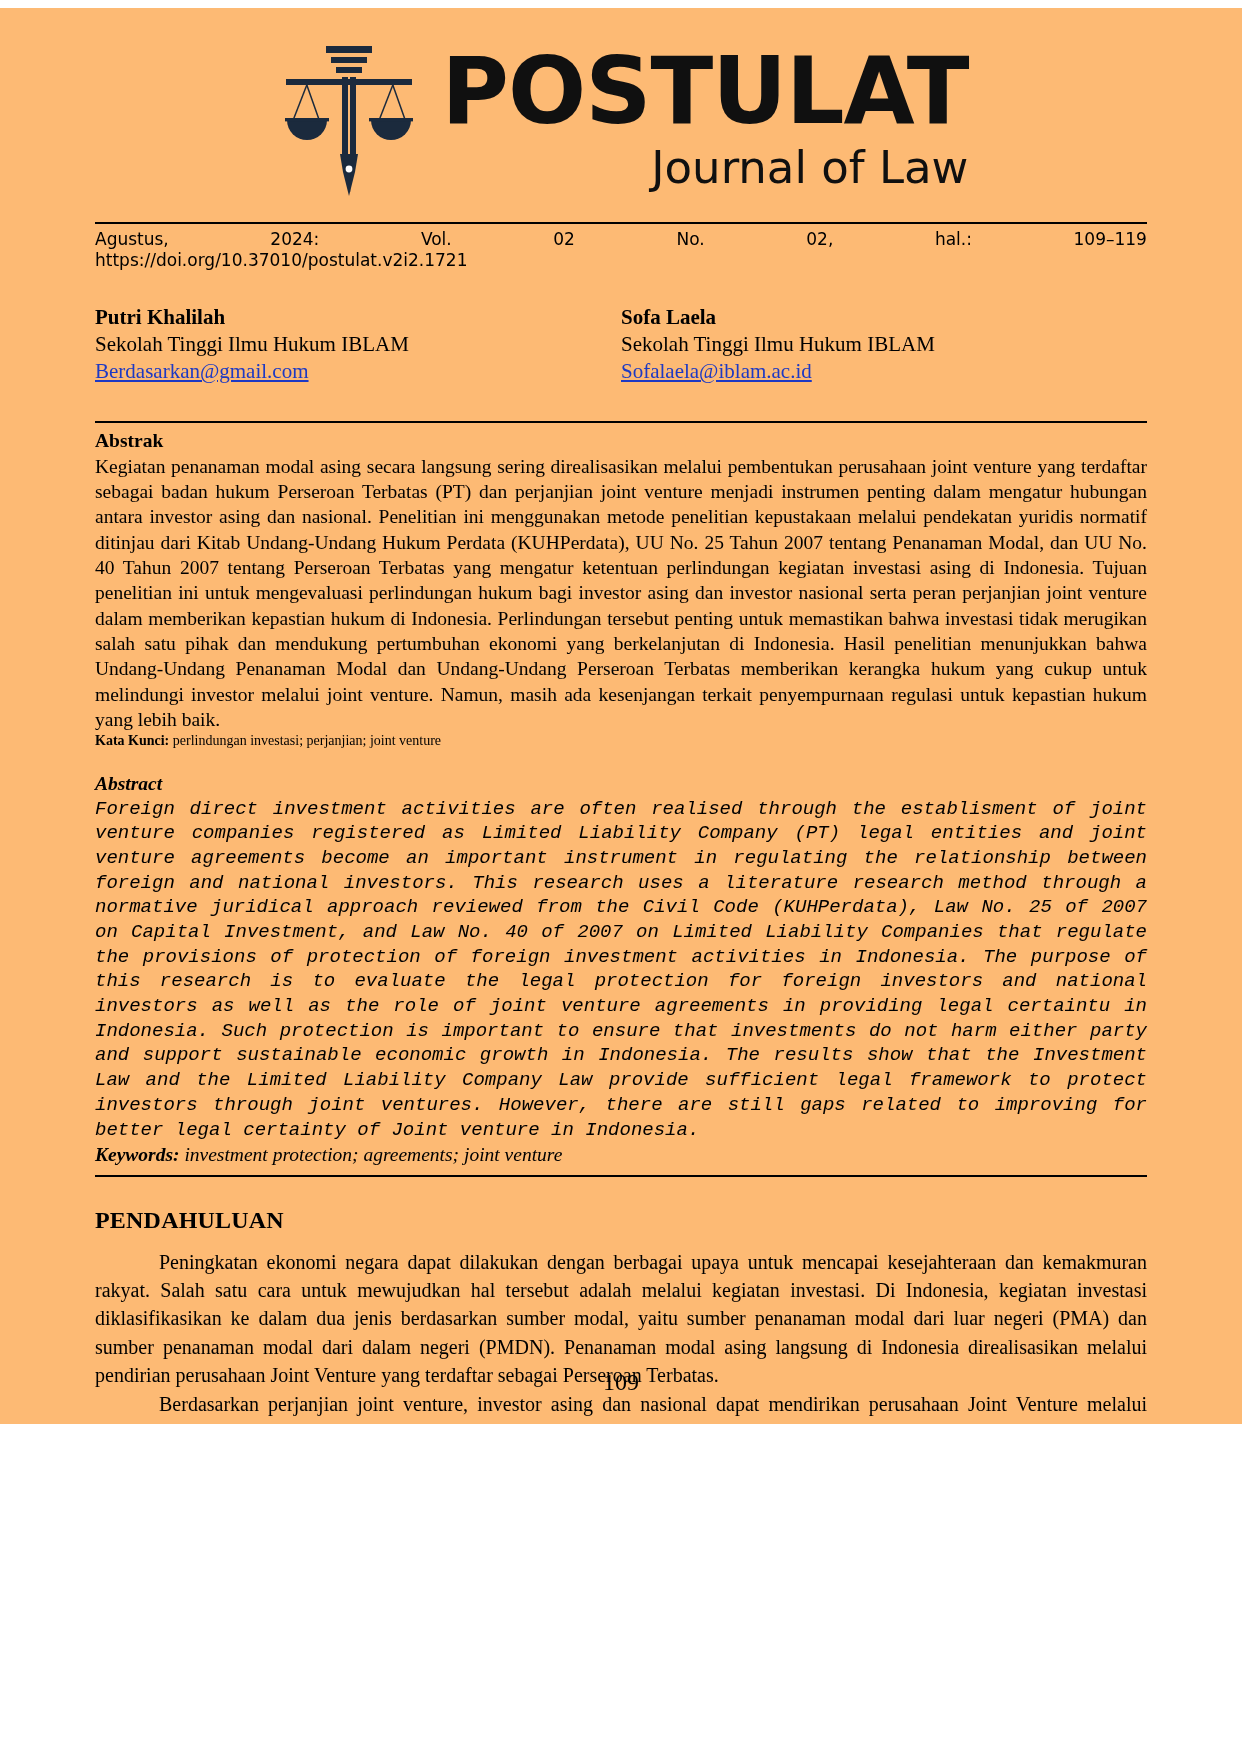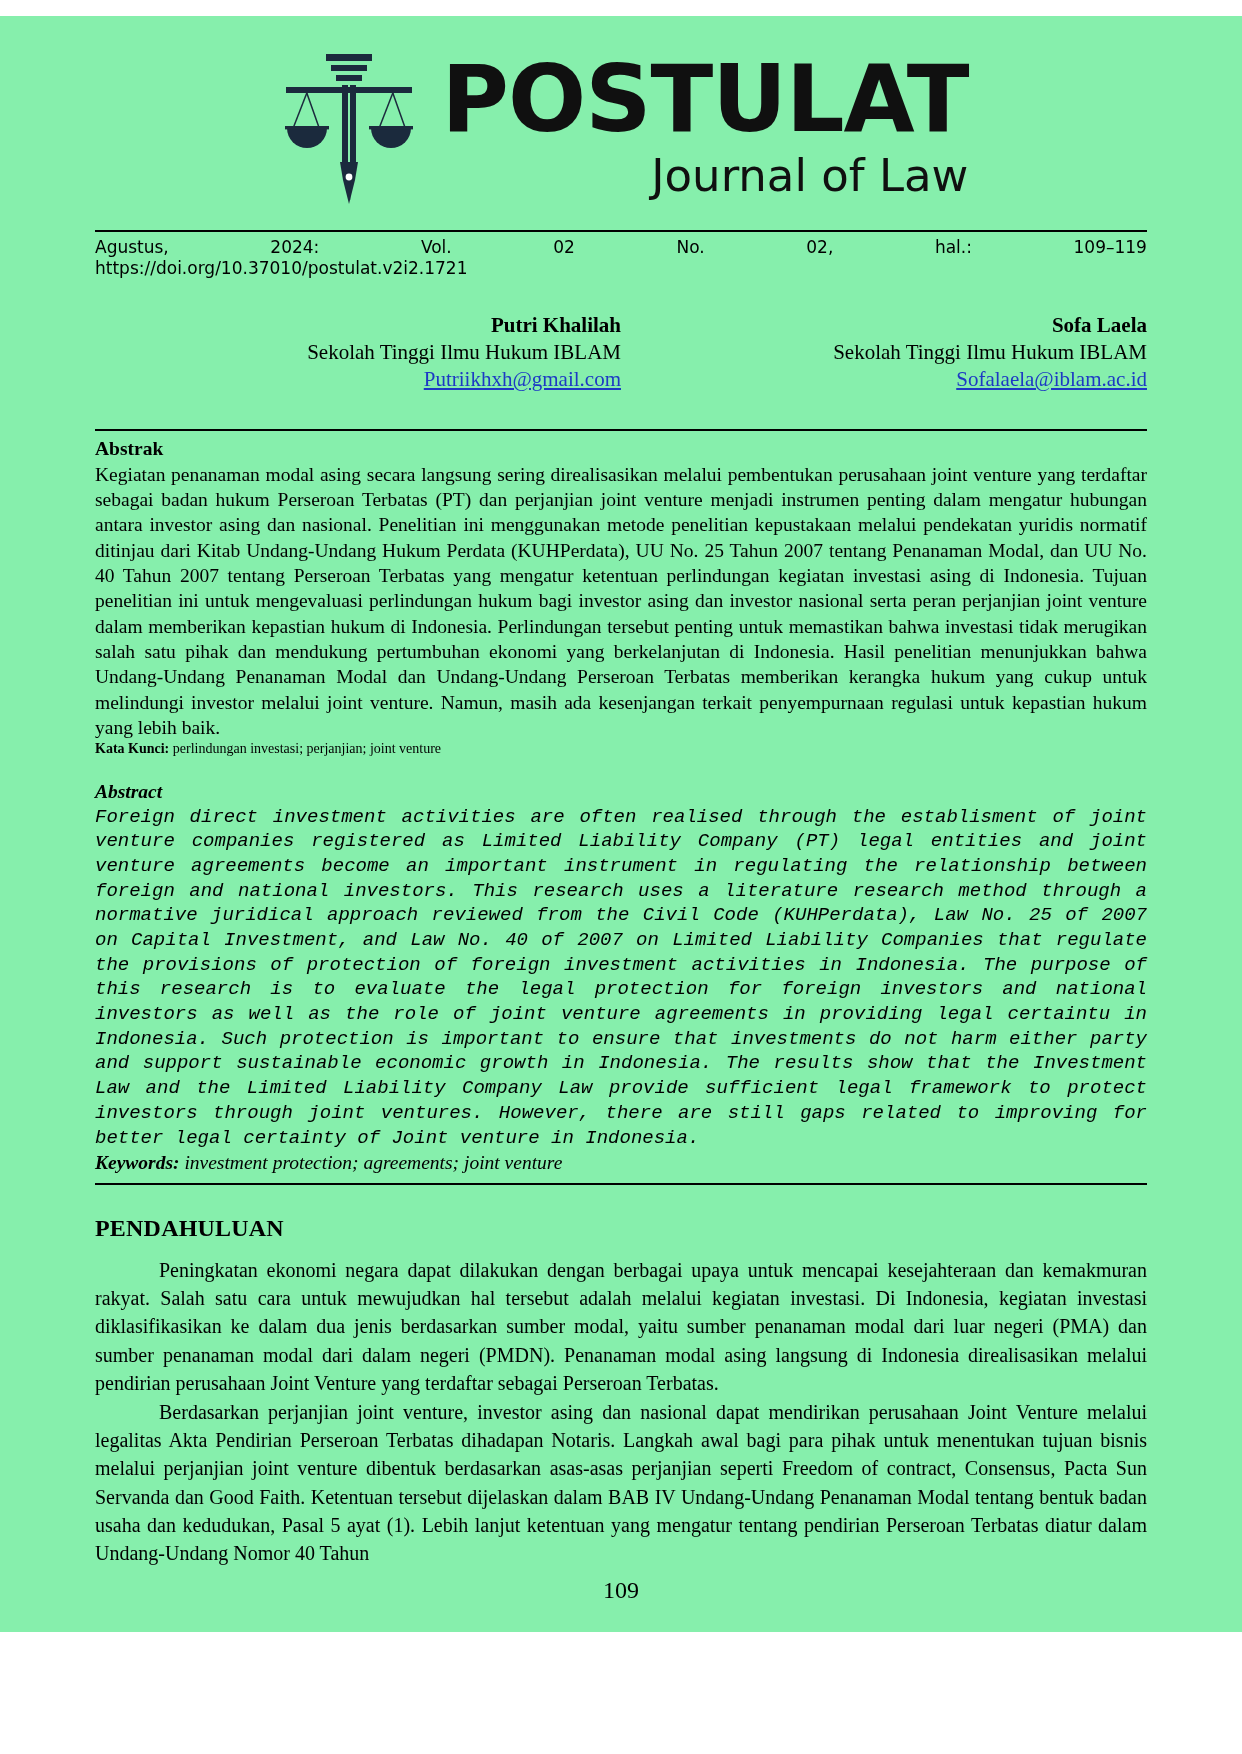--- a/index.html
+++ b/index.html
@@ -7,23 +7,23 @@
     padding: 0;
     background: #ffffff;
   }
   body {
     font-family: "Liberation Serif", "DejaVu Serif", serif;
     color: #000000;
   }
   .page {
     position: relative;
     width: 1242px;
-    height: 1616px;
-    margin: 16px auto;
-    background: #86efac;
+    height: 1416px;
+    margin: 8px auto;
+    background: #fdba74;
     overflow: hidden;
     box-sizing: border-box;
   }
 
   
   .masthead {
     padding-top: 28px;
     display: flex;
     justify-content: center;
     align-items: flex-start;
@@ -103,21 +103,21 @@
     letter-spacing: 0.1px;
   }
 
   
   .authors {
     display: flex;
     margin: 34px 95px 0 95px;
   }
   .author-col {
     flex: 1 1 50%;
-    text-align: right;
+    text-align: left;
     line-height: 1.28;
   }
   .author-name {
     font-family: "Liberation Serif", serif;
     font-weight: bold;
     font-size: 21px;
   }
   .author-affil {
     font-family: "Liberation Serif", serif;
     font-size: 21px;
@@ -275,21 +275,21 @@
       <span>109–119</span>
     </div>
     <div class="meta-doi">https://doi.org/10.37010/postulat.v2i2.1721</div>
   </div>
 
 
   <div class="authors">
     <div class="author-col">
       <div class="author-name">Putri Khalilah</div>
       <div class="author-affil">Sekolah Tinggi Ilmu Hukum IBLAM</div>
-      <div class="author-email">Putriikhxh@gmail.com</div>
+      <div class="author-email">Berdasarkan@gmail.com</div>
     </div>
     <div class="author-col">
       <div class="author-name">Sofa Laela</div>
       <div class="author-affil">Sekolah Tinggi Ilmu Hukum IBLAM</div>
       <div class="author-email">Sofalaela@iblam.ac.id</div>
     </div>
   </div>
 
   <div class="abs-zone">
     <div class="abs-rule-top"></div>

